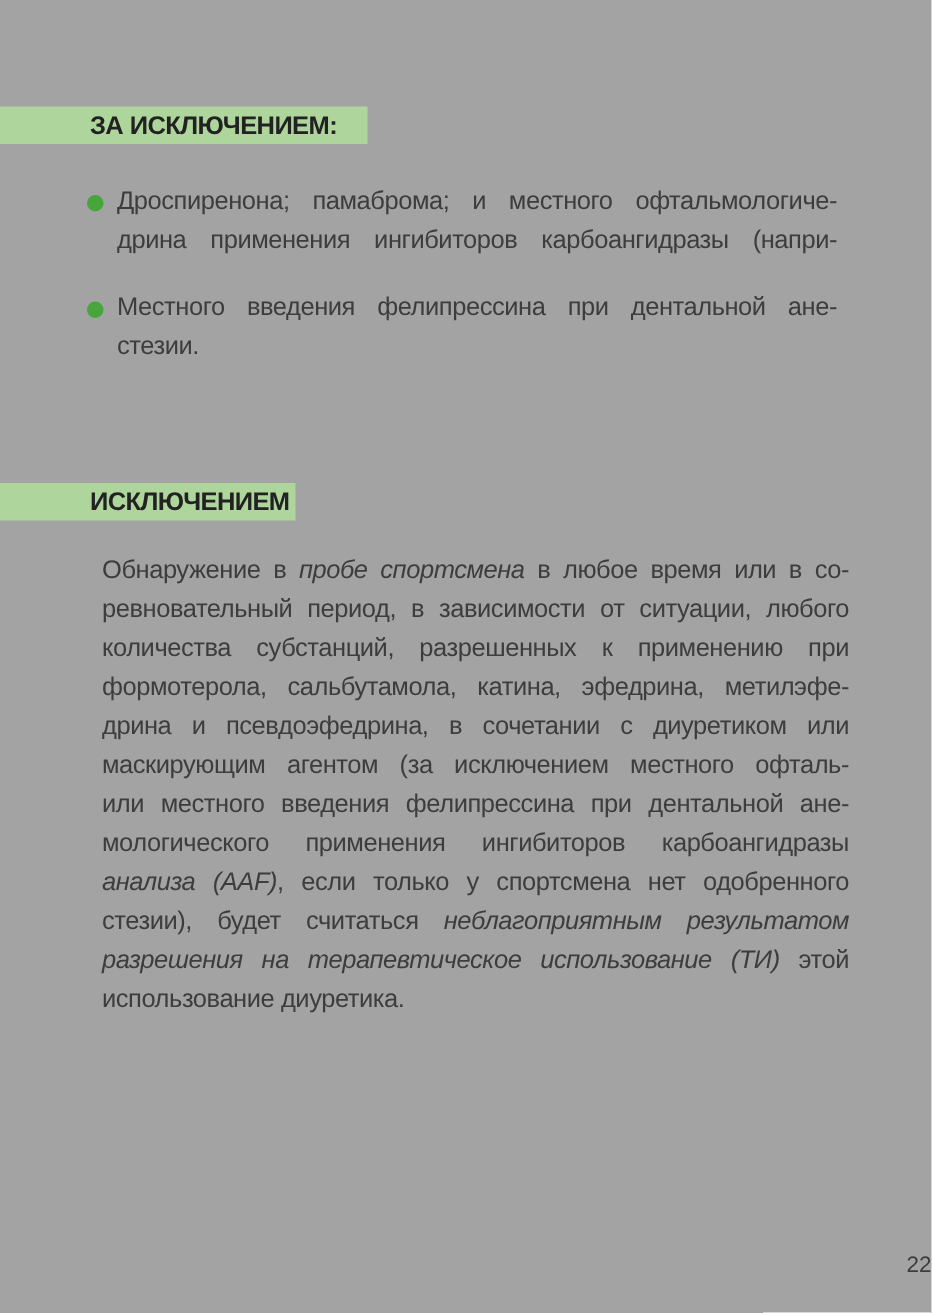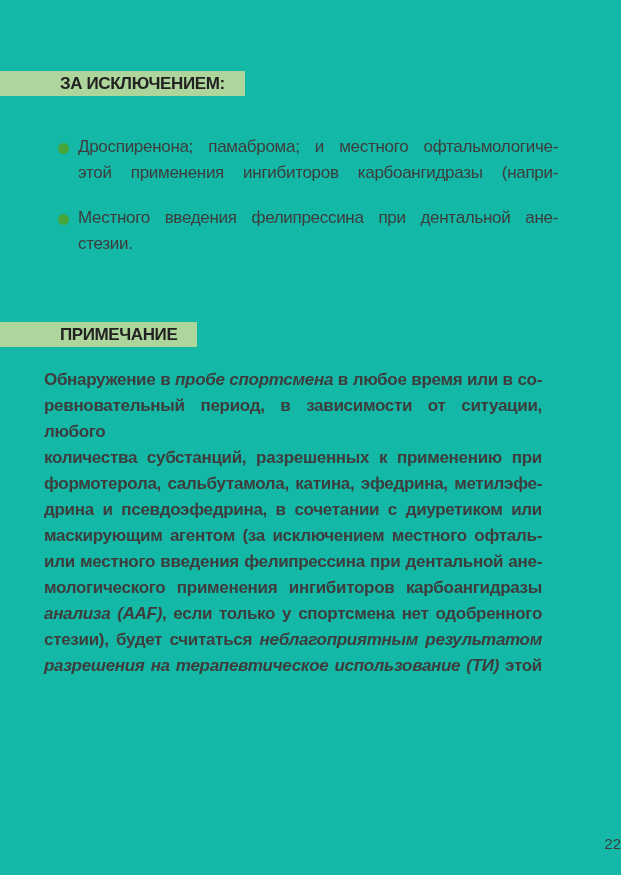--- a/index.html
+++ b/index.html
@@ -1,20 +1,20 @@
 <!DOCTYPE html>
 <html lang="ru" style="--bar-green: #aed69c; --bullet-green: #46a63c; --heading-text: #222222; --body-text: #3d3d3d;"><head>
 <meta charset="utf-8">
 <style>
   html, body { margin: 0; padding: 0; background: #ffffff; }
   .page {
     position: relative;
     width: 621px;
     height: 875px;
-    background: #14b8a6;
+    background: #a3a3a3;
     font-family: "Liberation Sans", "DejaVu Sans", sans-serif;
     overflow: hidden;
   }
   .bar {
     position: absolute;
     left: 0;
     height: 25px;
     background: var(--bar-green, #aed69c);
     display: flex;
     align-items: center;
@@ -37,43 +37,41 @@
     width: 500px;
     margin: 0;
     padding: 0;
     list-style: none;
   }
   .bullet-item {
     position: relative;
     padding-left: 20px;
     margin-bottom: 19px;
     box-sizing: border-box;
-    margin-top: 13px;
   }
   .dot {
     position: absolute;
     left: 0;
     top: 9px;
     width: 11px;
     height: 11px;
     border-radius: 50%;
     background: var(--bullet-green, #46a63c);
   }
   .bullet-text, .note-paragraph {
     font-size: 17px;
     line-height: 26px;
     letter-spacing: -0.3px;
     color: var(--body-text, #3d3d3d);
   }
   .note-paragraph {
     position: absolute;
-    left: 44px;
+    left: 68px;
     top: 367px;
     width: 498px;
-    font-weight: bold;
   }
   .tline { text-align: justify; text-align-last: justify; }
   .tline.tlast { text-align-last: left; }
   .it { font-style: italic; }
   .page-number {
     position: absolute;
     left: 0;
     top: 836px;
     width: 100%;
     text-align: right;
@@ -89,45 +87,46 @@
 
   <header class="bar bar-exception">
     <span class="bar-title">ЗА ИСКЛЮЧЕНИЕМ:</span>
   </header>
 
   <ul class="bullet-list">
     <li class="bullet-item">
       <span class="dot"></span>
       <div class="bullet-text">
           <div class="tline"><span>Дроспиренона; памаброма; и местного офтальмологиче-</span></div>
-          <div class="tline"><span>этой применения ингибиторов карбоангидразы (напри-</span></div>
+          <div class="tline"><span>дрина применения ингибиторов карбоангидразы (напри-</span></div>
         </div>
     </li>
     <li class="bullet-item">
       <span class="dot"></span>
       <div class="bullet-text">
           <div class="tline"><span>Местного введения фелипрессина при дентальной ане-</span></div>
           <div class="tline tlast"><span>стезии.</span></div>
         </div>
     </li>
   </ul>
 
   <header class="bar bar-note">
-    <span class="bar-title">ПРИМЕЧАНИЕ</span>
+    <span class="bar-title">ИСКЛЮЧЕНИЕМ</span>
   </header>
 
   <div class="note-paragraph">
       <div class="tline"><span>Обнаружение в </span><span class="it">пробе спортсмена</span><span> в любое время или в со-</span></div>
       <div class="tline"><span>ревновательный период, в зависимости от ситуации, любого</span></div>
       <div class="tline"><span>количества субстанций, разрешенных к применению при</span></div>
       <div class="tline"><span>формотерола, сальбутамола, катина, эфедрина, метилэфе-</span></div>
       <div class="tline"><span>дрина и псевдоэфедрина, в сочетании с диуретиком или</span></div>
       <div class="tline"><span>маскирующим агентом (за исключением местного офталь-</span></div>
       <div class="tline"><span>или местного введения фелипрессина при дентальной ане-</span></div>
       <div class="tline"><span>мологического применения ингибиторов карбоангидразы</span></div>
       <div class="tline"><span class="it">анализа (AAF)</span><span>, если только у спортсмена нет одобренного</span></div>
       <div class="tline"><span>стезии), будет считаться </span><span class="it">неблагоприятным результатом</span></div>
       <div class="tline"><span class="it">разрешения на терапевтическое использование (ТИ)</span><span> этой</span></div>
+      <div class="tline tlast"><span>использование диуретика.</span></div>
     </div>
 
   <footer class="page-number">22</footer>
 
 </div>
 
 </body></html>

